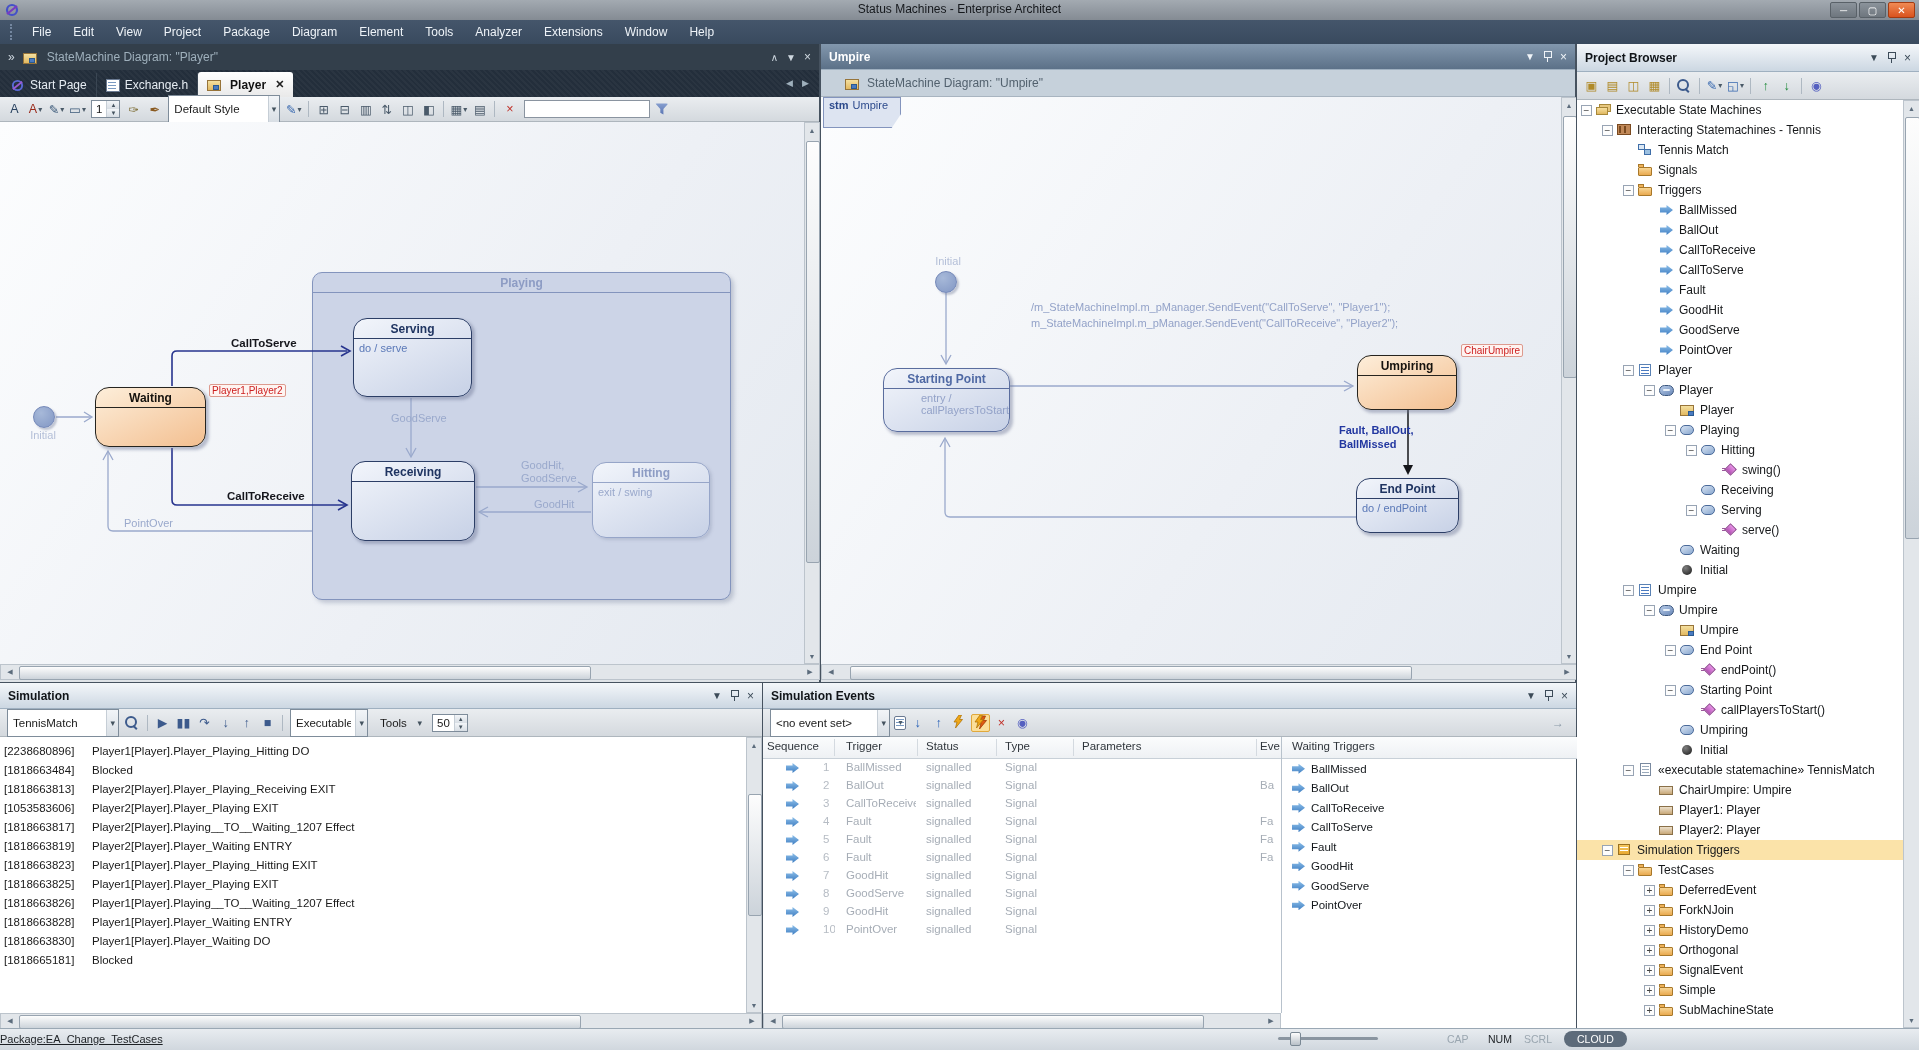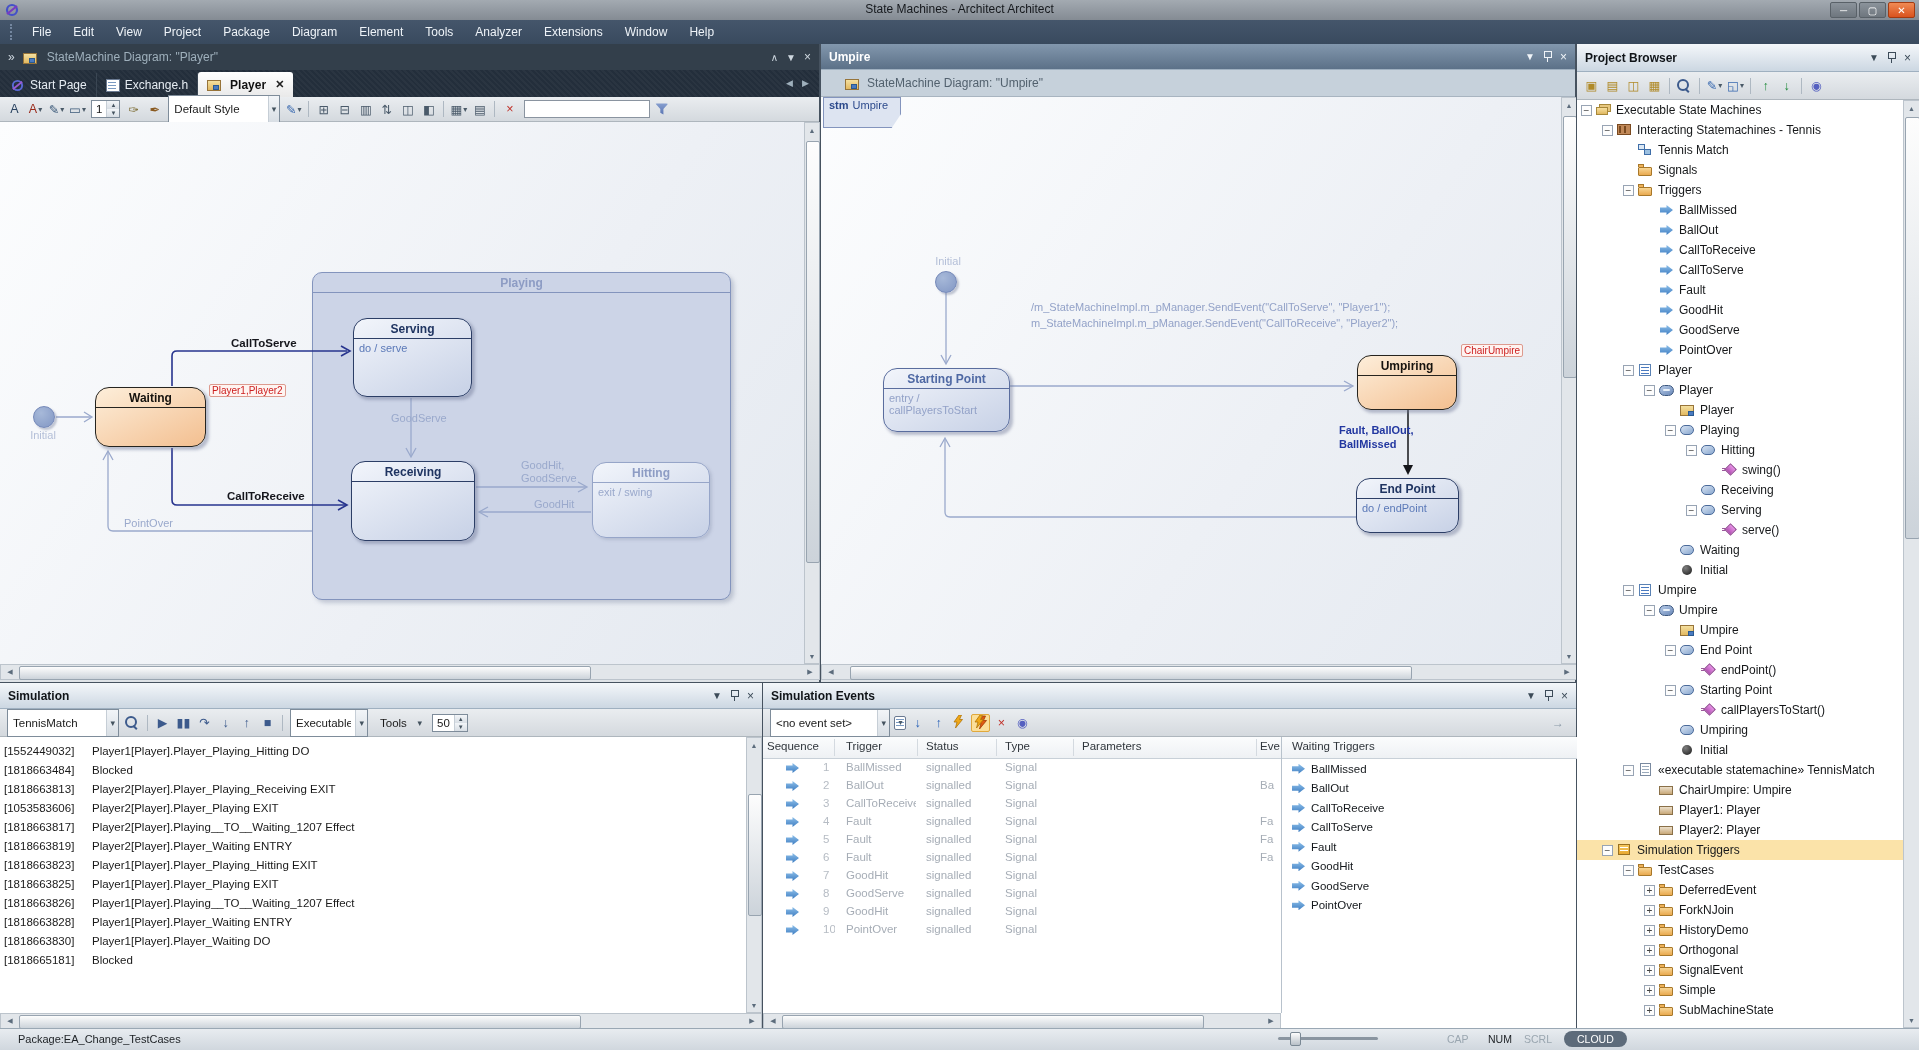--- a/index.html
+++ b/index.html
@@ -71,21 +71,21 @@
   .state{position:absolute;border:1.4px solid #2c3e66;border-radius:14px;background:linear-gradient(155deg,#f2f5fb,#c7d1e6);box-shadow:2.5px 2.5px 3px rgba(110,120,150,.45);box-sizing:border-box;overflow:hidden;}
   .stitle{text-align:center;font-weight:bold;color:#1f3461;font-size:12px;padding:3px 2px 2px;border-bottom:1px solid #2c3e66;}
   .sbody{padding:3px 5px;font-size:11px;color:#5b79b8;text-align:left;}
   .state.active{background:linear-gradient(155deg,#fdeeda,#f3bf90);border-color:#26241f;}
   .state.active .stitle{color:#15120e;border-color:#26241f;}
   .state.dim{border-color:#96a5c8;box-shadow:2px 2px 3px rgba(130,140,165,.3);}
   .state.dim .stitle{color:#8d9cc4;border-color:#96a5c8;}
   .state.dim .sbody{color:#9aa9cc;}
   .state.mid{border-color:#5a6d9e;}
   .state.mid .stitle{color:#4f69a4;border-color:#5a6d9e;}
-  .state.mid .sbody{color:#93a2c8;}
+  .state.mid .sbody{color:#93a2c8;margin-left:32px;}
   .composite{position:absolute;border:1px solid #8394bd;border-radius:10px;background:#ccd4e7;box-shadow:3px 3px 4px rgba(110,120,150,.35);box-sizing:border-box;}
   .ctitle{text-align:center;color:#8d9cc4;font-weight:bold;font-size:12px;padding:3px 0 2px;border-bottom:1px solid #8394bd;}
   .inode{position:absolute;width:22px;height:22px;border-radius:50%;background:radial-gradient(circle at 35% 30%,#a7b9d9,#8297c4);border:1px solid #7488b8;box-shadow:2px 2px 2px rgba(110,120,150,.4);box-sizing:border-box;}
   .ilabel{position:absolute;text-align:center;color:#b4bfd8;font-size:11px;}
   .rlabel{position:absolute;color:#cc1e1e;font-size:10px;border:1px solid #dd9a8e;background:rgba(255,243,240,.92);border-radius:2px;padding:0 2px;white-space:nowrap;}
   .frame{position:absolute;background:#dde4f1;border:1px solid #8394bd;clip-path:polygon(0 0,100% 0,100% 55%,88% 100%,0 100%);font-size:11px;color:#2c4a8c;padding:1px 12px 16px 5px;}
   .frame b{margin-right:4px;}
   svg text{font-family:"Liberation Sans",sans-serif;}
   
   #pbpanel{left:1576px;top:44px;width:343px;height:984px;background:#fff;border-left:1px solid #46525f;box-sizing:border-box;}
@@ -142,40 +142,40 @@
   #evrows{position:absolute;left:0;top:76px;width:518px;height:254px;overflow:hidden;}
   .evrow{position:relative;height:18px;font-size:11.5px;color:#a6adb6;}
   .evrow span{position:absolute;top:2px;white-space:nowrap;overflow:hidden;}
   .evrow .ti{position:absolute;left:22px;top:2px;}
   #wtdiv{position:absolute;left:518px;top:54px;width:1px;height:276px;background:#b8c2cc;}
   #wthead{position:absolute;left:519px;top:54px;width:295px;height:21px;background:linear-gradient(#fbfcfd,#eef1f4);border-bottom:1px solid #c8d0d8;}
   #wtrows{position:absolute;left:519px;top:76px;width:295px;height:254px;overflow:hidden;}
   .wtrow{display:flex;align-items:center;height:19.5px;font-size:11.5px;color:#14181c;padding-left:9px;}
   
   #statusbar{left:0;top:1028px;width:1919px;height:22px;background:linear-gradient(#e8ecf0,#cfd6dd);border-top:1px solid #9aa8b4;font-size:11px;}
-  #sbleft{position:absolute;left:18px;top:4px;color:#1c2024;}
+  #sbleft{position:absolute;left:0;top:4px;color:#1c2024;text-decoration:underline;}
   .sbkey{position:absolute;top:4px;font-size:10.5px;}
   .sbkey.dim{color:#9aa6b0;}
   .sbkey.on{color:#1c2024;}
   #cloudbadge{position:absolute;left:1564px;top:2px;background:#5d6b7a;color:#fff;border-radius:9px;padding:2px 13px;font-size:10.5px;}
   #sbslider{position:absolute;left:1278px;top:1037px;width:100px;height:3px;background:#8a95a0;border-radius:2px;}
   #sbthumb{position:absolute;left:12px;top:-5px;width:9px;height:12px;background:linear-gradient(#fdfdfd,#b8c0c8);border:1px solid #7a8894;border-radius:2px;}
   .tic{display:inline-block;position:relative;width:14px;height:13px;flex:none;}
 </style>
 </head>
 <body>
 
 <div id="root">
 
   <div id="titlebar" class="abs">
     <svg class="abs" style="left:5px;top:3px" width="14" height="14" viewBox="0 0 14 14">
       <circle cx="7" cy="7" r="5" fill="none" stroke="#4450c8" stroke-width="2.2"></circle>
       <path d="M2,11 L12,3" stroke="#7a3ac0" stroke-width="2.2"></path>
     </svg>
-    <div id="title">State Machines - Architect Architect</div>
+    <div id="title">Status Machines - Enterprise Architect</div>
     <div class="winbtn" style="right:62px">─</div>
     <div class="winbtn" style="right:33px">▢</div>
     <div class="winbtn" id="btnclose" style="right:4px">✕</div>
   </div>
 
   <div id="menubar" class="abs">
       <span id="menudrag"></span>
       <span class="mi">File</span>
       <span class="mi">Edit</span>
       <span class="mi">View</span>
@@ -745,21 +745,21 @@
         <div class="spin">
           <span class="sval">50</span>
           <span class="sarr">
             <span>▲</span>
             <span>▼</span>
           </span>
         </div>
       </div>
     <div id="simlog">
         <div class="logrow">
-          <span class="lts">[1552449032]</span>
+          <span class="lts">[2238680896]</span>
           <span class="lmsg">Player1[Player].Player_Playing_Hitting DO</span>
         </div>
         <div class="logrow">
           <span class="lts">[1818663484]</span>
           <span class="lmsg">Blocked</span>
         </div>
         <div class="logrow">
           <span class="lts">[1818663813]</span>
           <span class="lmsg">Player2[Player].Player_Playing_Receiving EXIT</span>
         </div>

